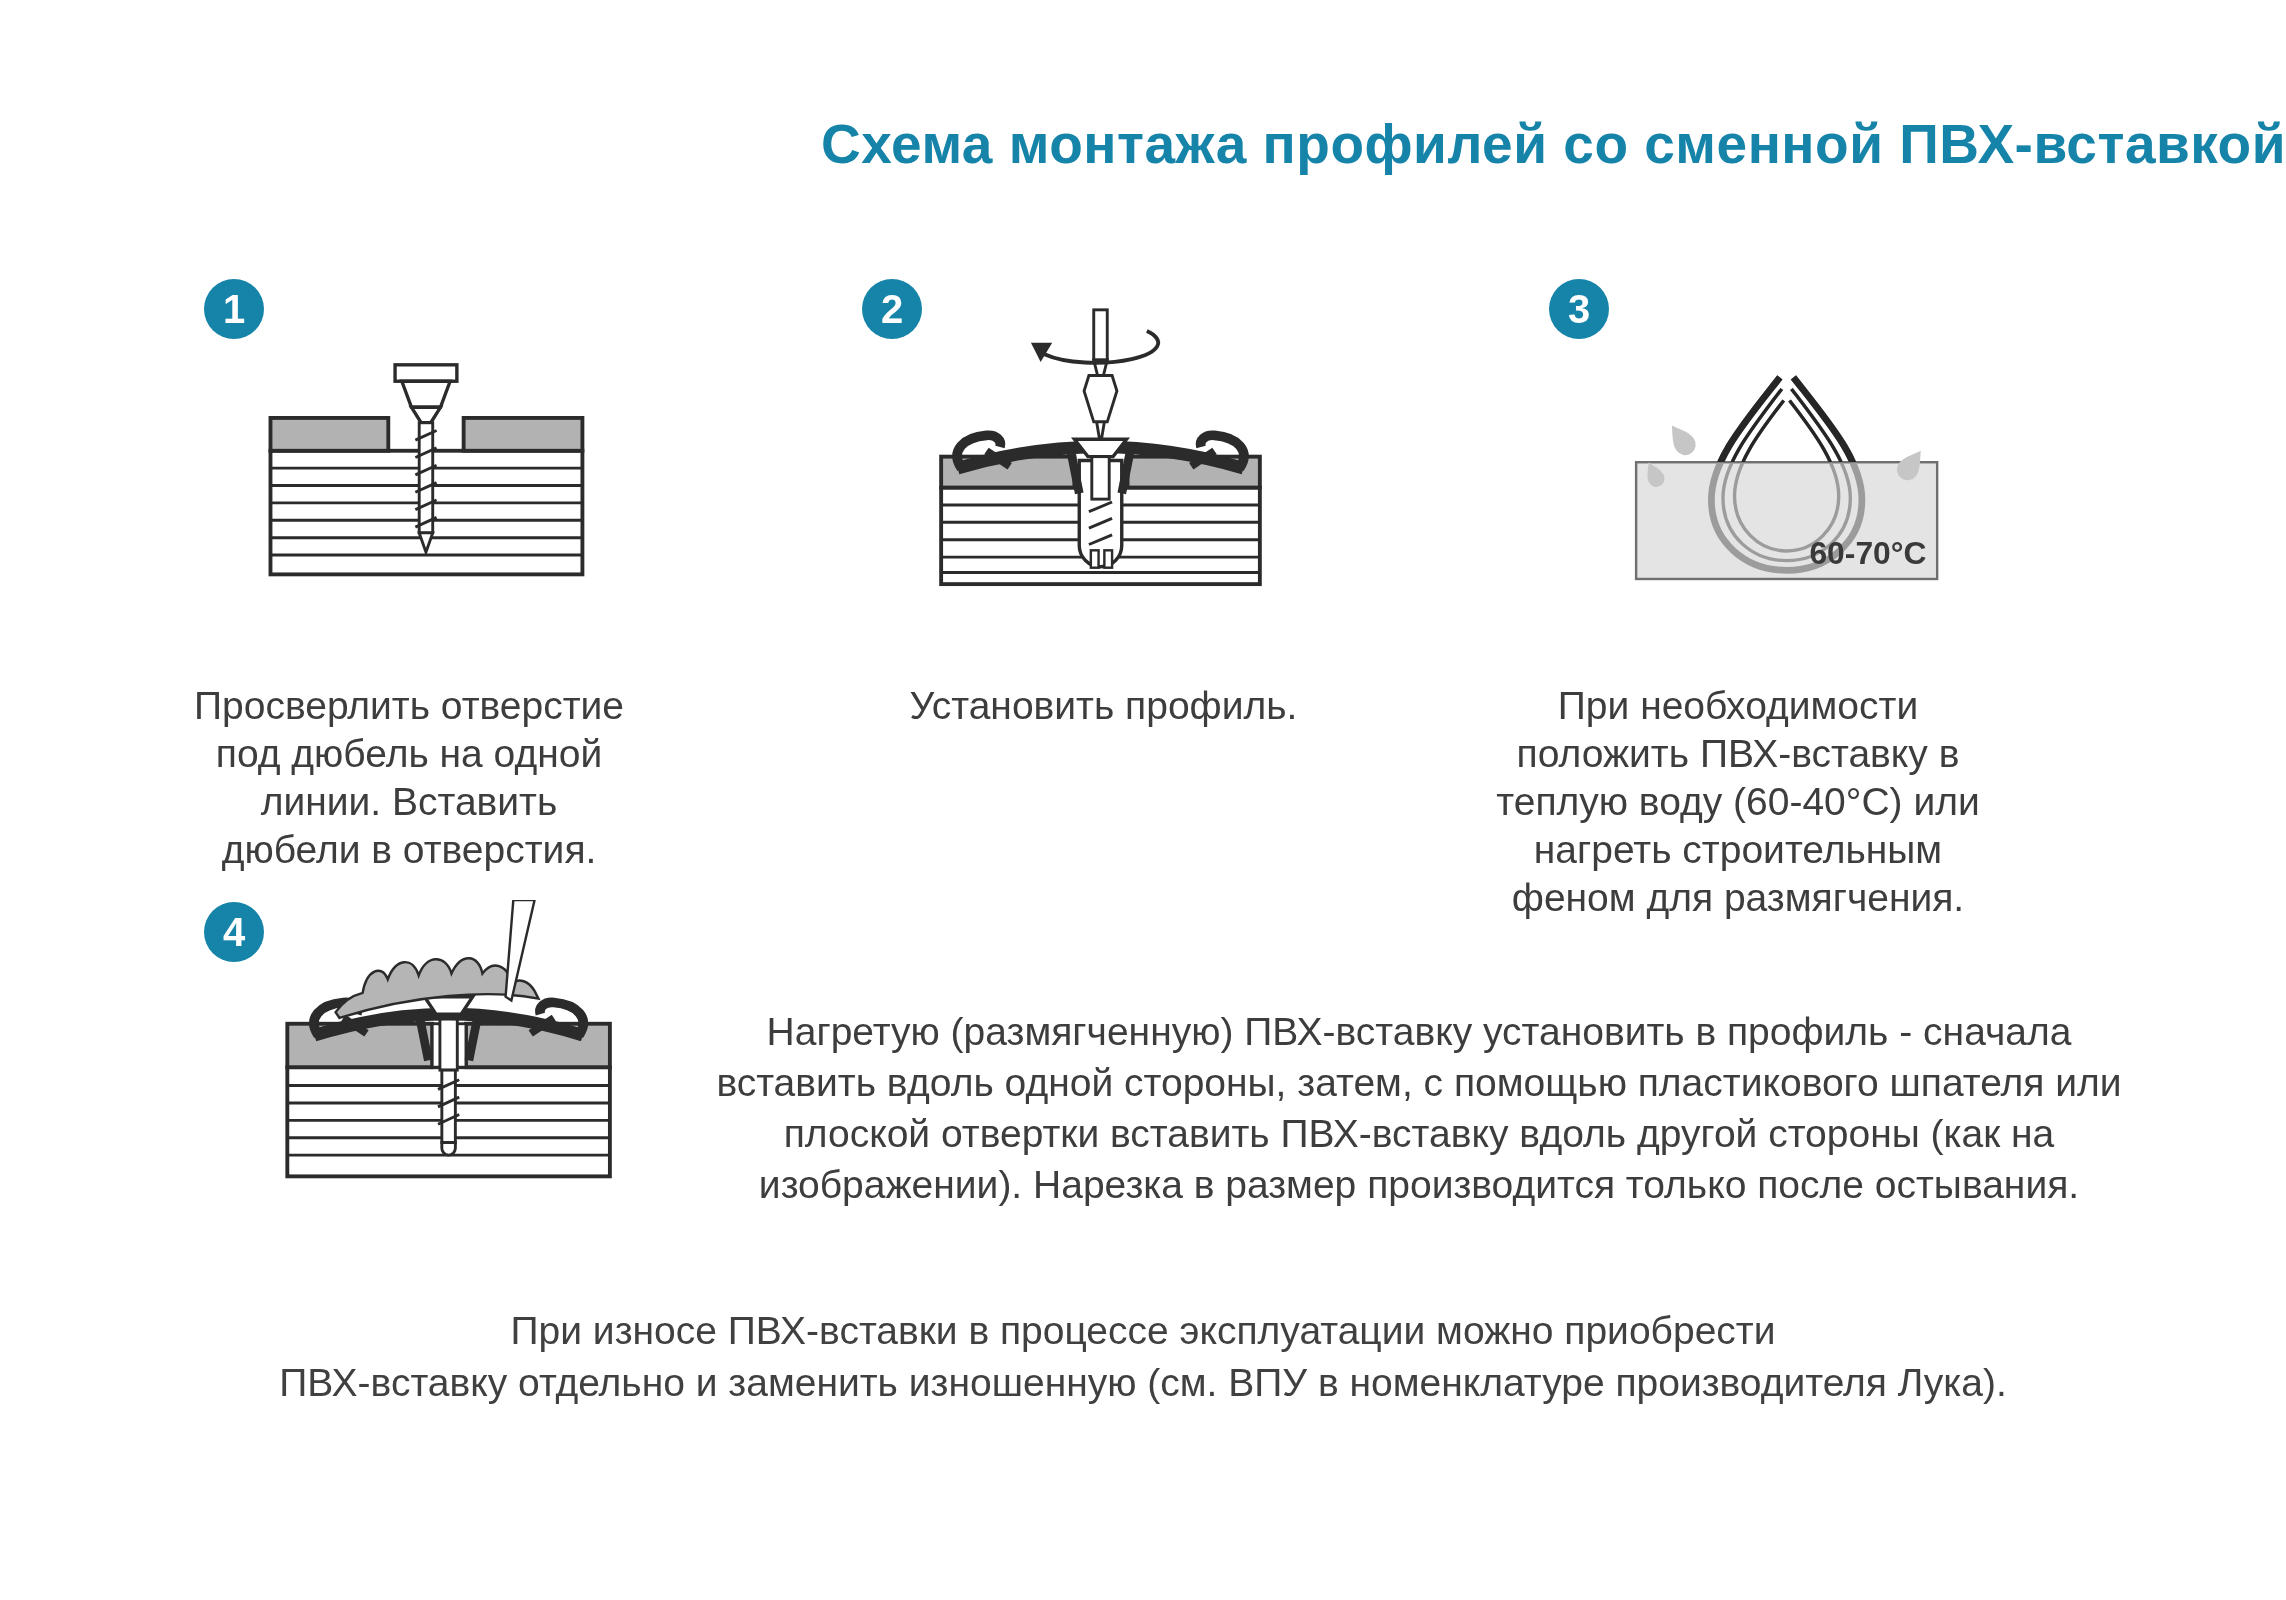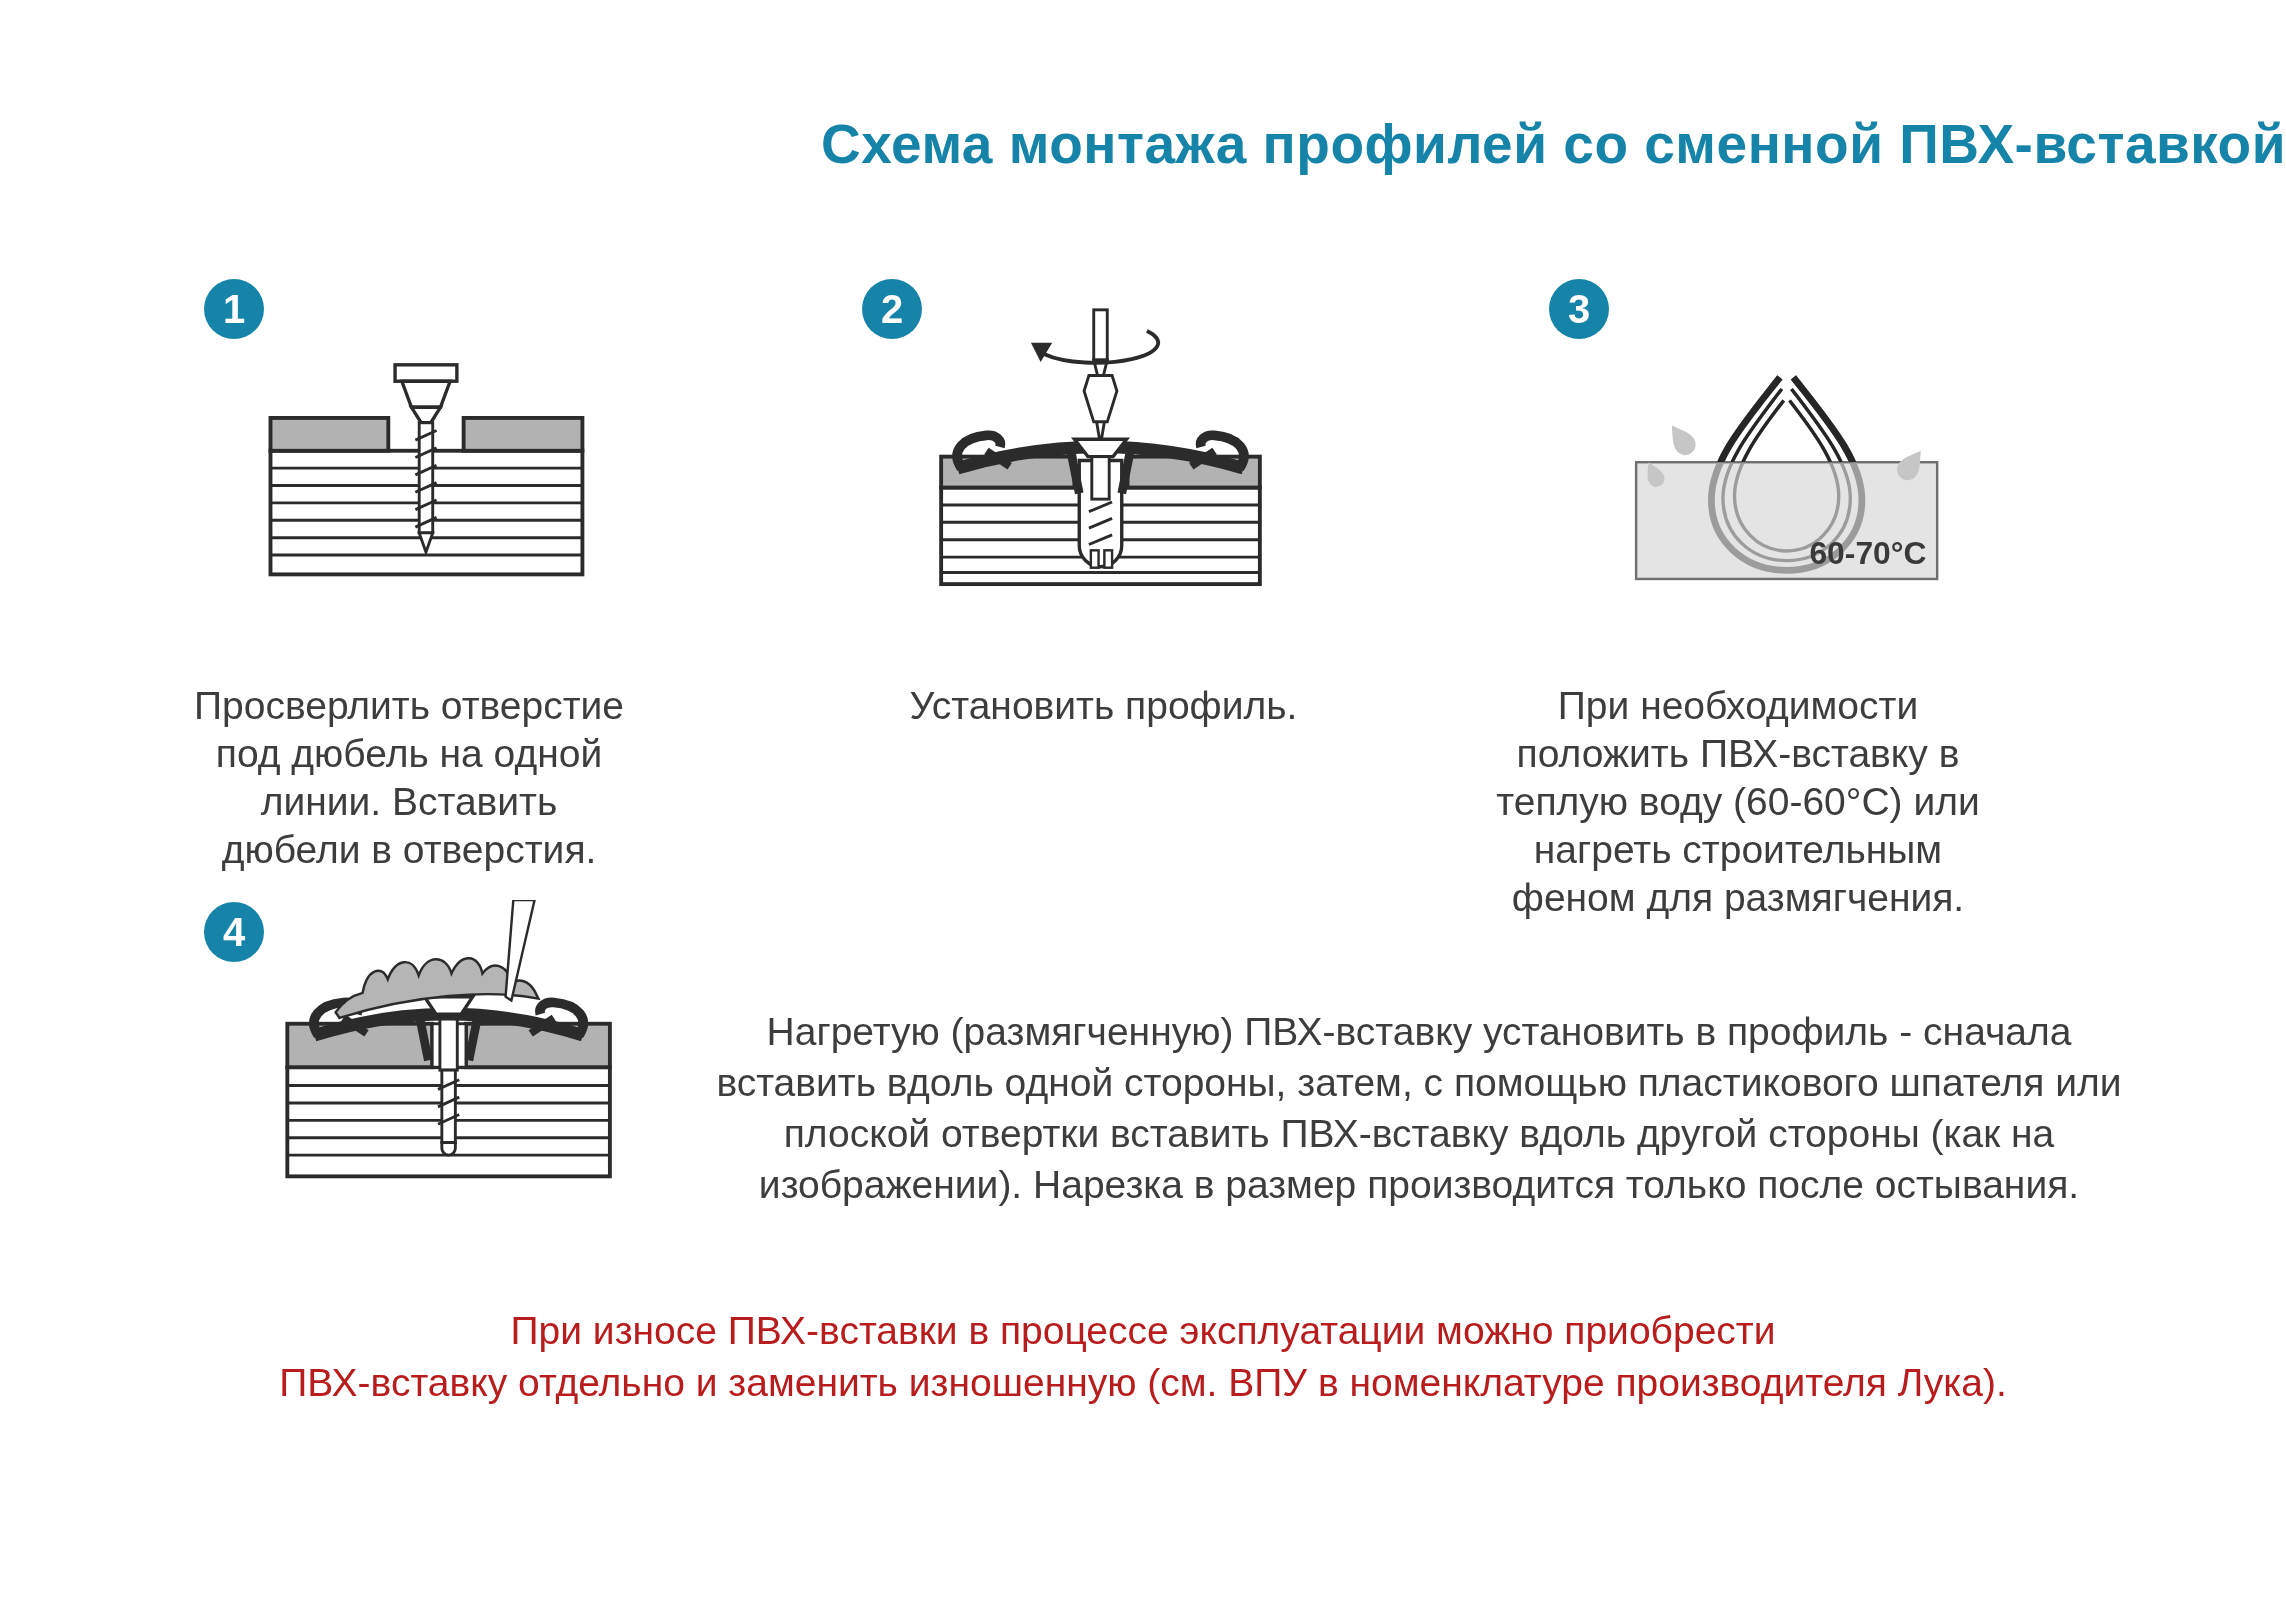--- a/index.html
+++ b/index.html
@@ -5,21 +5,21 @@
   html,body{margin:0;padding:0;background:#ffffff;}
   body{width:2286px;height:1601px;position:relative;overflow:hidden;
        font-family:"Liberation Sans", sans-serif;color:#3d3d3d;}
   .abs{position:absolute;}
   .title{left:0;right:0;top:112px;text-align:right;font-size:55px;font-weight:bold;
          color:#1684a9;letter-spacing:0.5px;}
   .badge{width:60px;height:60px;border-radius:50%;background:#1684a9;color:#ffffff;
          font-size:40px;font-weight:bold;display:flex;align-items:center;justify-content:center;}
   .caption{font-size:39px;line-height:48px;text-align:center;color:#3d3d3d;}
   .step4text{font-size:39px;line-height:51px;text-align:center;color:#3d3d3d;}
-  .footer{left:0;right:0;top:1305px;text-align:center;font-size:39px;line-height:52px;color:#b91c1c;}
+  .footer{left:0;right:0;top:1305px;text-align:center;font-size:39px;line-height:52px;color:#404040;}
   svg{display:block;}
   .ln{stroke:#2b2b2b;stroke-width:3;}
   text.temp{font-family:"Liberation Sans",sans-serif;font-weight:bold;font-size:33px;fill:#3a3a3a;}
 </style>
 </head>
 <body>
 
 <div class="abs title">Схема монтажа профилей со сменной ПВХ-вставкой</div>
 
 <div class="abs badge" style="left:204px;top:279px;">
@@ -168,21 +168,21 @@
            C200,54 218,56 222,76
            C232,62 248,66 252,86
            C260,80 270,84 276,94
            L280,102
            C230,92 150,98 74,122 Z" fill="#b5b5b5" stroke="#2b2b2b" stroke-width="2.5"></path>
   <polygon points="254,0 276,0 252,104 246,100" fill="#ffffff" stroke="#2b2b2b" stroke-width="2.5"></polygon>
 </svg>
 
 <div class="abs caption" style="left:192px;top:682px;width:434px;text-align:center;">Просверлить отверстие под дюбель на одной линии. Вставить дюбели в отверстия.</div>
 <div class="abs caption" style="left:833px;top:682px;width:541px;text-align:center;">Установить профиль.</div>
-<div class="abs caption" style="left:1487px;top:682px;width:502px;">При необходимости положить ПВХ-вставку в теплую воду (60-60°C) или нагреть строительным феном для размягчения.</div>
+<div class="abs caption" style="left:1487px;top:682px;width:502px;">При необходимости положить ПВХ-вставку в теплую воду (60-40°C) или нагреть строительным феном для размягчения.</div>
 
 <div class="abs step4text" style="left:695px;top:1006px;width:1448px;">Нагретую (размягченную) ПВХ-вставку установить в профиль - сначала вставить вдоль одной стороны, затем, с помощью пластикового шпателя или плоской отвертки вставить ПВХ-вставку вдоль другой стороны (как на изображении). Нарезка в размер производится только после остывания.</div>
 
 <div class="abs footer">
   <div>При износе ПВХ-вставки в процессе эксплуатации можно приобрести</div>
   <div>ПВХ-вставку отдельно и заменить изношенную (см. ВПУ в номенклатуре производителя Лука).</div>
 </div>
 
 
 </body></html>

